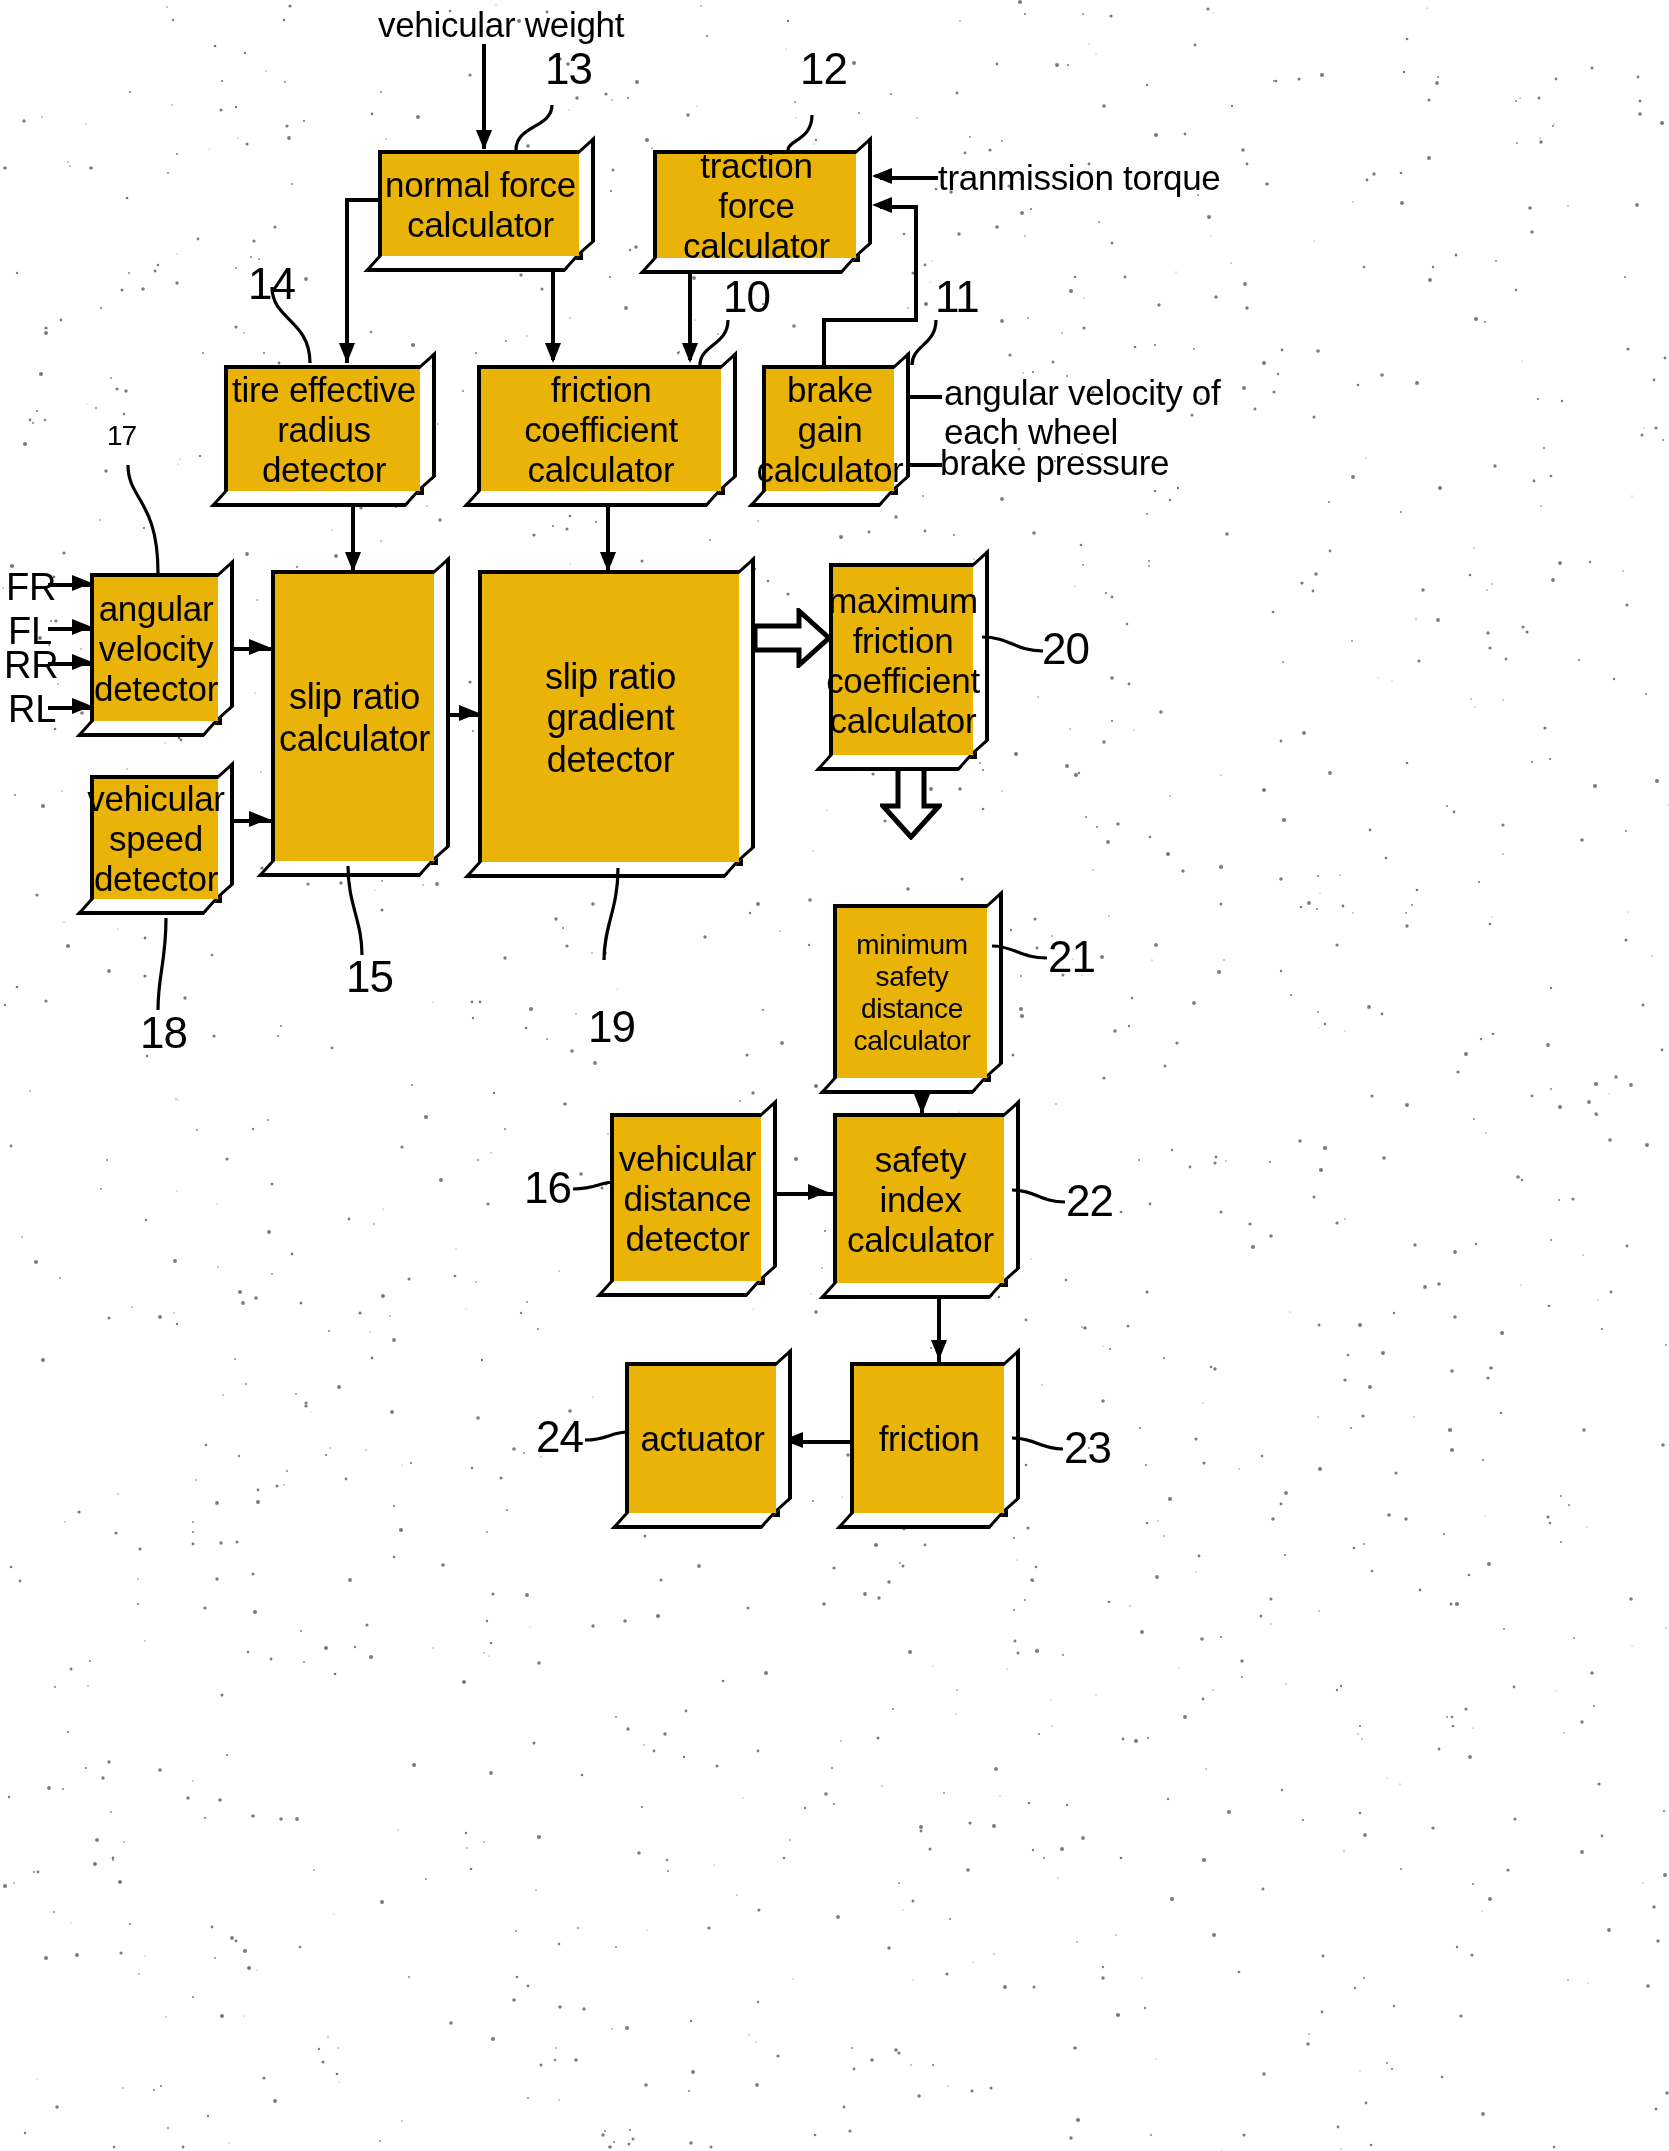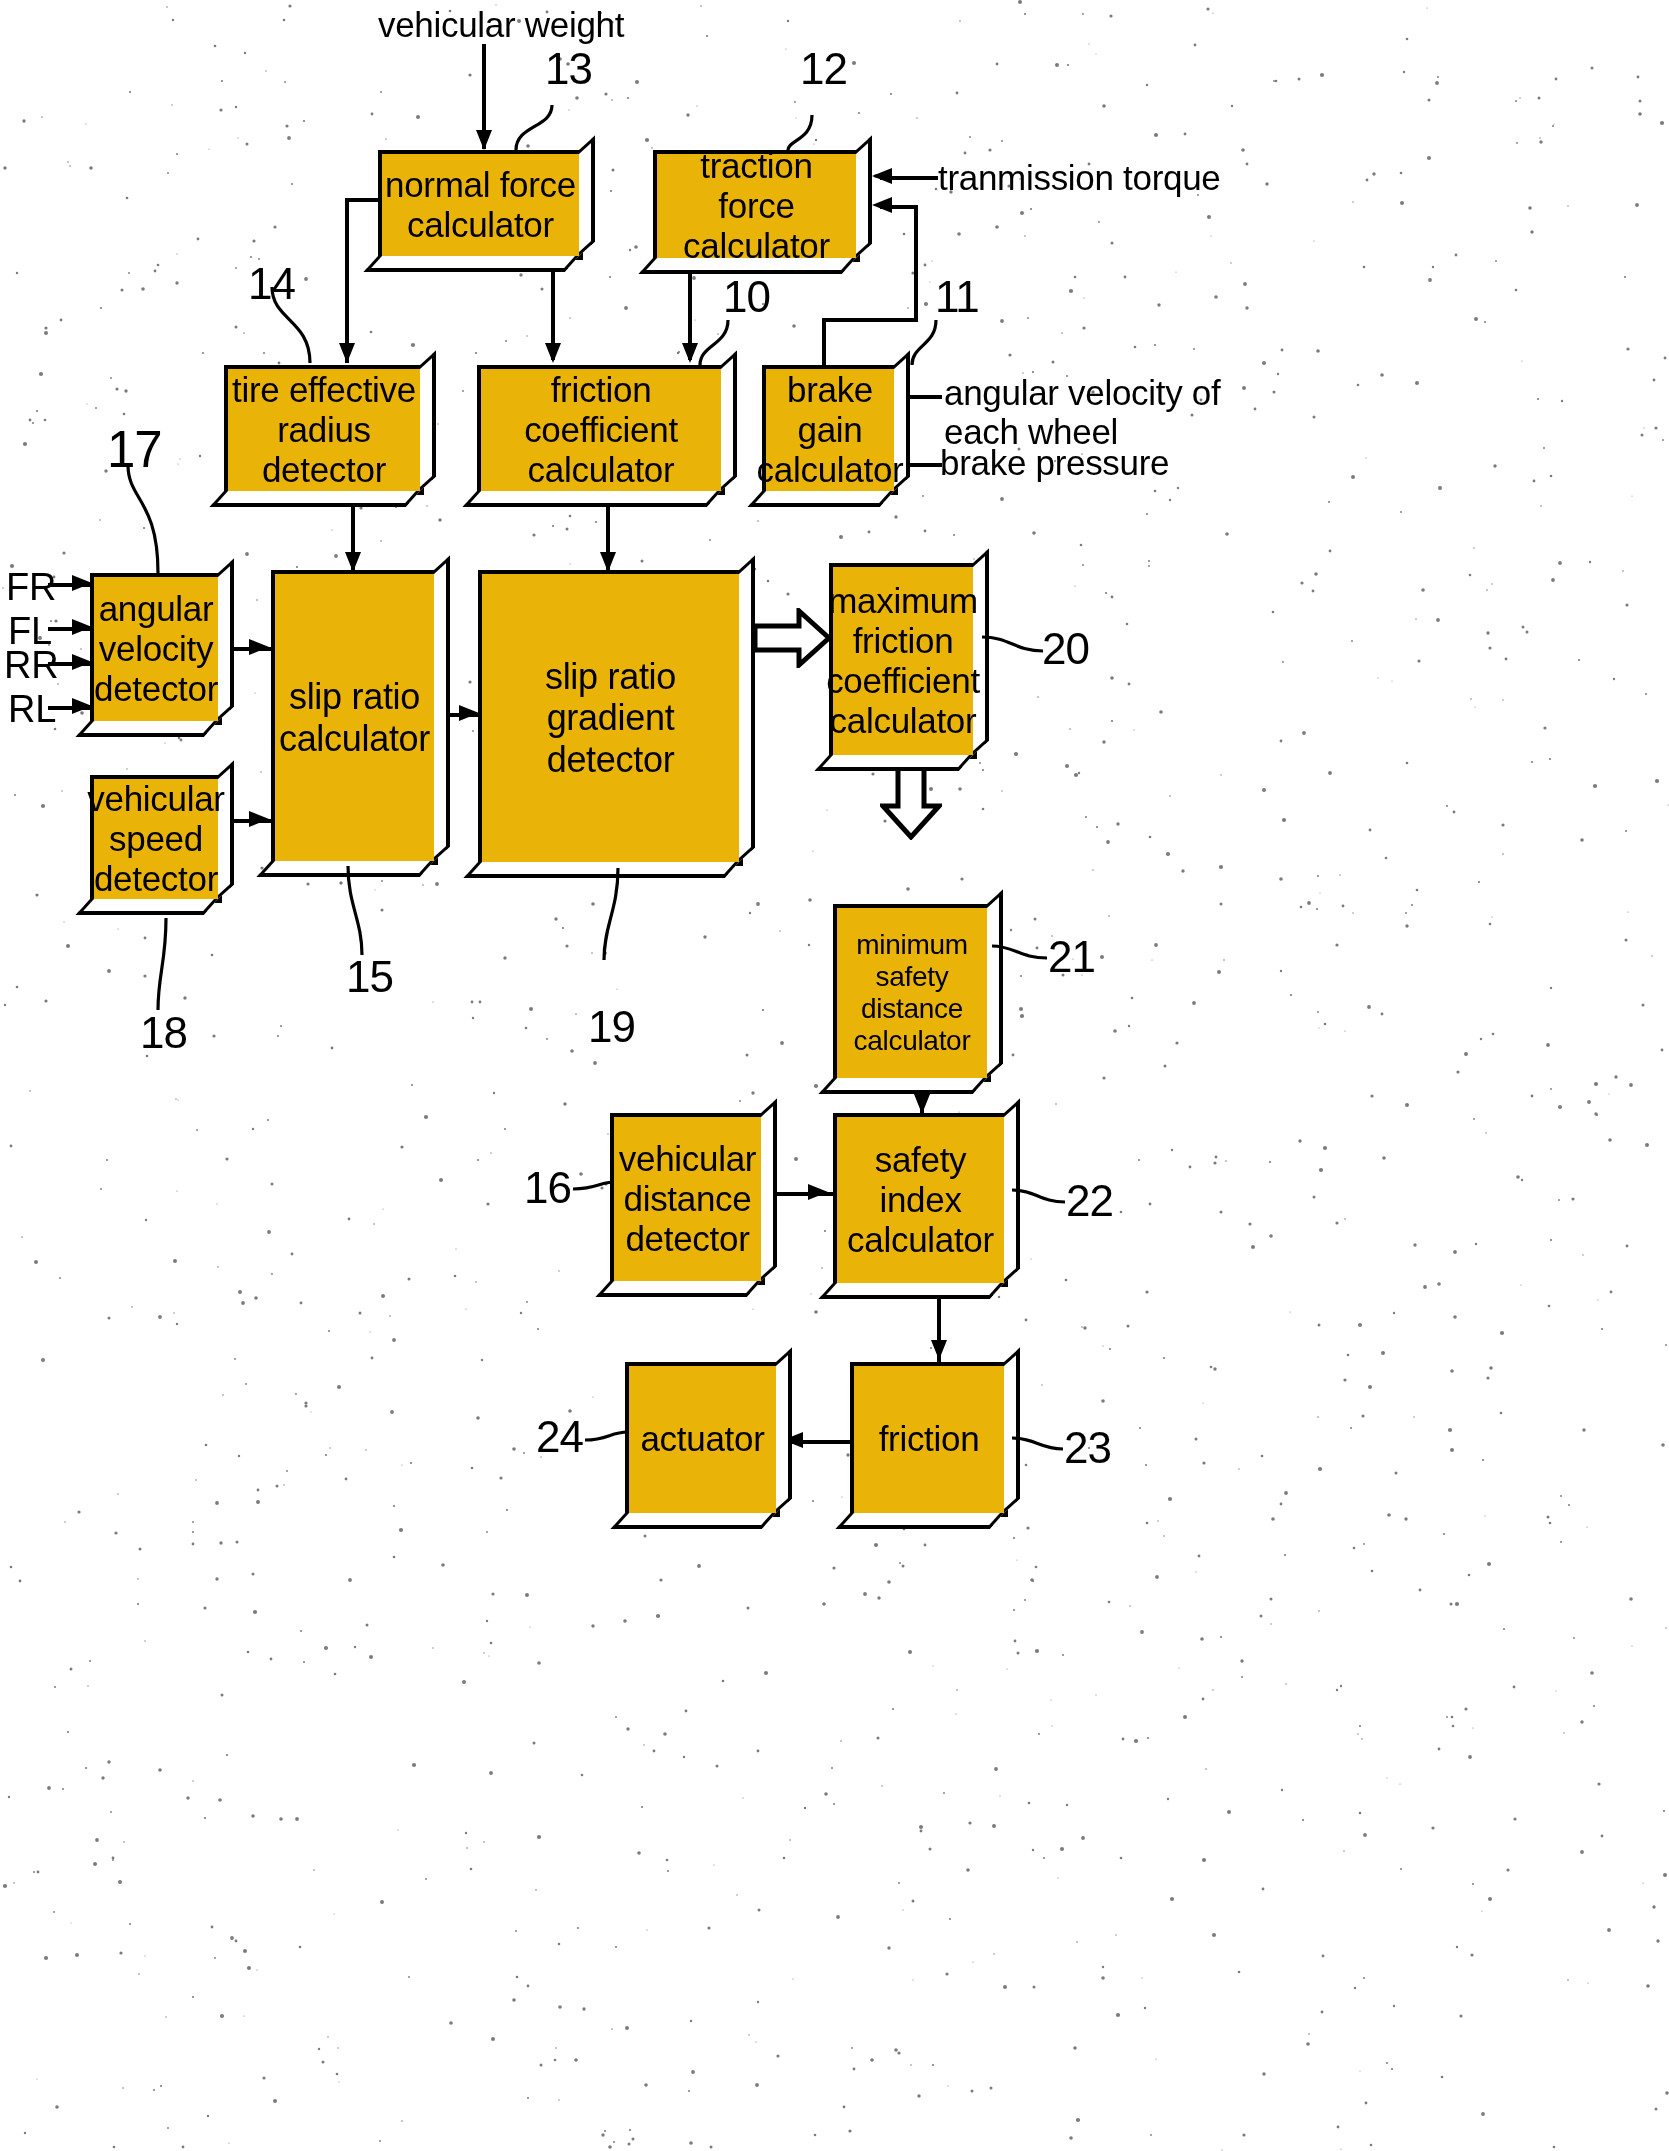--- a/index.html
+++ b/index.html
@@ -1633,21 +1633,21 @@
 
       <path d="M585,1440 C608,1440 610,1432 628,1432"></path>
     </g>
   </svg>
 
   <div class="num" style="left:545px;top:44px;font-size:44px;">13</div>
   <div class="num" style="left:800px;top:44px;font-size:44px;">12</div>
   <div class="num" style="left:248px;top:240px;font-size:44px;margin-top:19px;">14</div>
   <div class="num" style="left:723px;top:272px;font-size:44px;">10</div>
   <div class="num" style="left:935px;top:272px;font-size:44px;">11</div>
-  <div class="num" style="left:107px;top:420px;font-size:51px;">17</div>
+  <div class="num" style="left:107px;top:420px;font-size:28px;">17</div>
   <div class="num" style="left:1042px;top:624px;font-size:44px;">20</div>
   <div class="num" style="left:346px;top:952px;font-size:44px;">15</div>
   <div class="num" style="left:588px;top:1002px;font-size:44px;">19</div>
   <div class="num" style="left:1048px;top:932px;font-size:44px;">21</div>
   <div class="num" style="left:140px;top:1008px;font-size:44px;">18</div>
   <div class="num" style="left:524px;top:1163px;font-size:44px;">16</div>
   <div class="num" style="left:1066px;top:1176px;font-size:44px;">22</div>
   <div class="num" style="left:536px;top:1412px;font-size:44px;">24</div>
   <div class="num" style="left:1064px;top:1423px;font-size:44px;">23</div>
 

